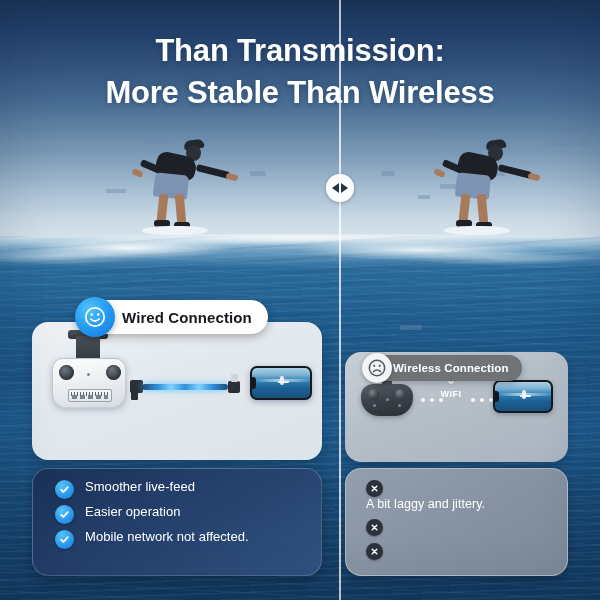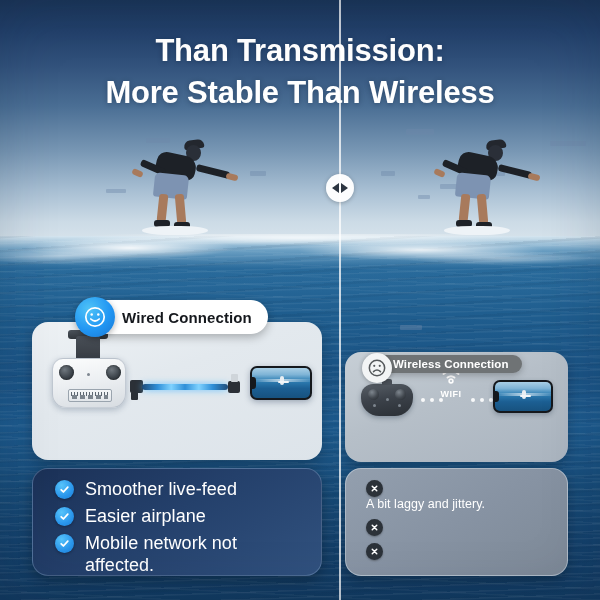--- a/index.html
+++ b/index.html
@@ -127,21 +127,21 @@
   }
   .badge-wired {
     left: 88px; top: 300px; height: 34px; padding: 0 16px 0 34px;
     background: #ffffff;
     box-shadow: 0 3px 10px rgba(0,0,0,0.28);
   }
   .badge-wired .badge-label {
     font-size: 15px; font-weight: bold; color: #15181d; letter-spacing: 0.1px;
   }
   .badge-wireless {
-    left: 366px; top: 355px; height: 18px; padding: 0 13px 0 27px;
+    left: 366px; top: 355px; height: 26px; padding: 0 13px 0 27px;
     background: #6f7375;
     box-shadow: 0 2px 7px rgba(0,0,0,0.25);
   }
   .badge-wireless .badge-label {
     font-size: 11.5px; font-weight: bold; color: #ffffff; letter-spacing: 0.1px;
   }
   .face-icon {
     position: absolute; border-radius: 50%;
     display: flex; align-items: center; justify-content: center;
   }
@@ -182,21 +182,21 @@
   }
   .ico-check {
     background: radial-gradient(circle at 35% 28%, #57c4fb 0%, #2a96ec 60%, #1c7fd4 100%);
     box-shadow: 0 1px 3px rgba(0,0,0,0.3);
   }
   .ico-x {
     background: #2c3239; width: 17px; height: 17px;
     box-shadow: 0 1px 2px rgba(0,0,0,0.3);
   }
   .bullet-txt {
-    font-size: 18px; color: #ffffff; line-height: 1.22;
+    font-size: 13px; color: #ffffff; line-height: 1.22;
     letter-spacing: 0.05px;
   }
   .list-wireless .bullet { padding-left: 20px; margin-bottom: 6px; flex-direction: column; }
   .list-wireless .bullet-txt { font-size: 12.5px; }
   .list-wireless .bullet-ico { margin-right: 10px; }
 
   
   .remote {
     position: absolute; left: 20px; top: 36px; width: 74px; height: 50px;
     background: linear-gradient(170deg, #fcfdfd 0%, #eceff2 48%, #d7dce1 100%);
@@ -408,21 +408,21 @@
             </svg>
           </div>
           <div class="bullet-txt">Smoother live-feed</div>
         </div>
         <div class="bullet">
           <div class="bullet-ico ico-check">
             <svg width="11" height="11" viewBox="0 0 12 12">
               <path d="M2.4 6.3 L4.8 8.7 L9.6 3.4" fill="none" stroke="#ffffff" stroke-width="1.9" stroke-linecap="round" stroke-linejoin="round"></path>
             </svg>
           </div>
-          <div class="bullet-txt">Easier airplane</div>
+          <div class="bullet-txt">Easier operation</div>
         </div>
         <div class="bullet">
           <div class="bullet-ico ico-check">
             <svg width="11" height="11" viewBox="0 0 12 12">
               <path d="M2.4 6.3 L4.8 8.7 L9.6 3.4" fill="none" stroke="#ffffff" stroke-width="1.9" stroke-linecap="round" stroke-linejoin="round"></path>
             </svg>
           </div>
           <div class="bullet-txt">Mobile network not affected.</div>
         </div>
       </div>

